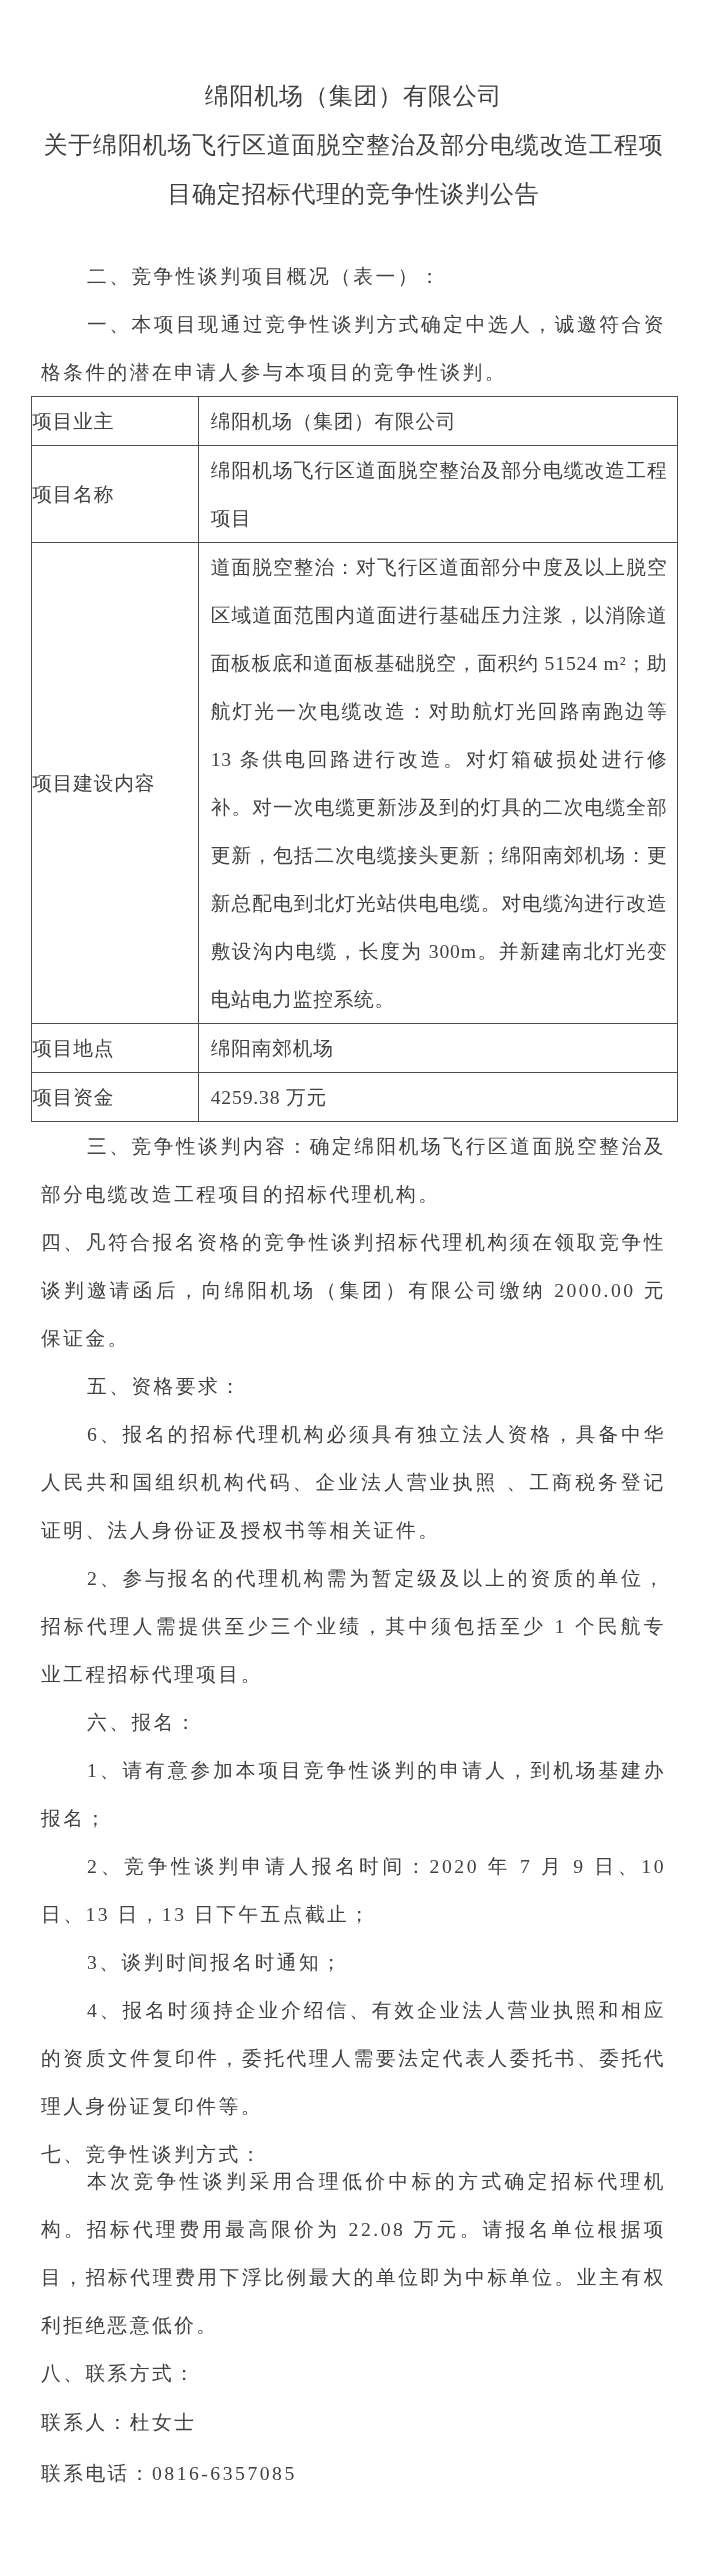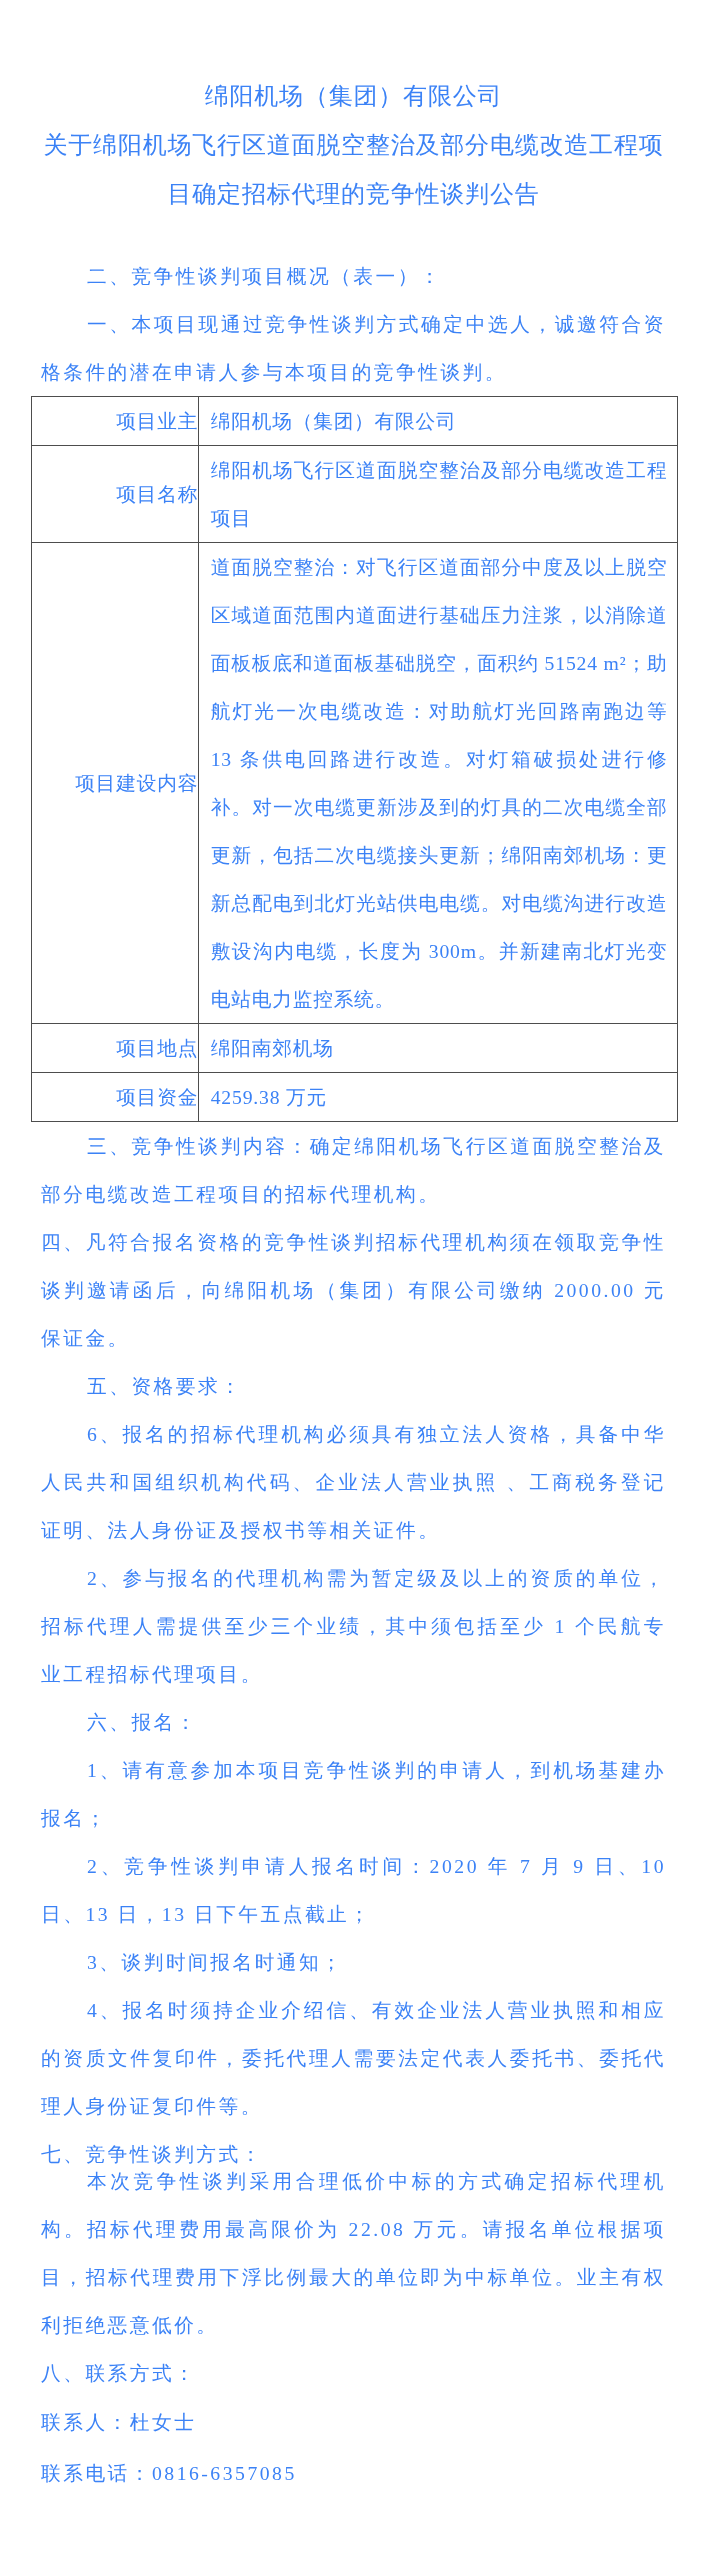--- a/index.html
+++ b/index.html
@@ -2,21 +2,21 @@
 <html lang="zh" style="font-size:13px"><head>
 <meta charset="utf-8">
 <style>
   html,body { margin:0; padding:0; background:#ffffff; }
   .page {
     position:relative;
     width:707px; height:2576px;
     box-sizing:border-box;
     padding:72px 41px 0 41px;
     background:#ffffff;
-    color:#3b82f6;
+    color:#404040;
     font-family:"Liberation Serif","DejaVu Serif",serif;
     font-size:19.7px;
     line-height:48px;
     letter-spacing:2.5px;
     text-align:justify;
     overflow:hidden;
   }
   .title-block { margin:0 0 33px 0; }
   .title {
     margin:0;
@@ -34,21 +34,21 @@
     width:647px;
     margin-left:-9.8px;
     table-layout:fixed;
     letter-spacing:0.8px;
   }
   table.overview td {
     border:1.6px solid #4d4d4d;
     vertical-align:middle;
     line-height:48px;
   }
-  td.rlabel { width:166px; text-align:right; padding:0; }
+  td.rlabel { width:166px; text-align:left; padding:0; }
   td.rvalue { padding:0 9.8px 0 11.5px; text-align:justify; }
   tr.r1 { height:48px; }
   tr.r2 { height:95px; }
   tr.r3 { height:474px; }
   tr.r4 { height:49px; }
   tr.r5 { height:47px; }
   .b { font-weight:normal; }
   .contact p { line-height:51px; }
 </style>
 </head>

